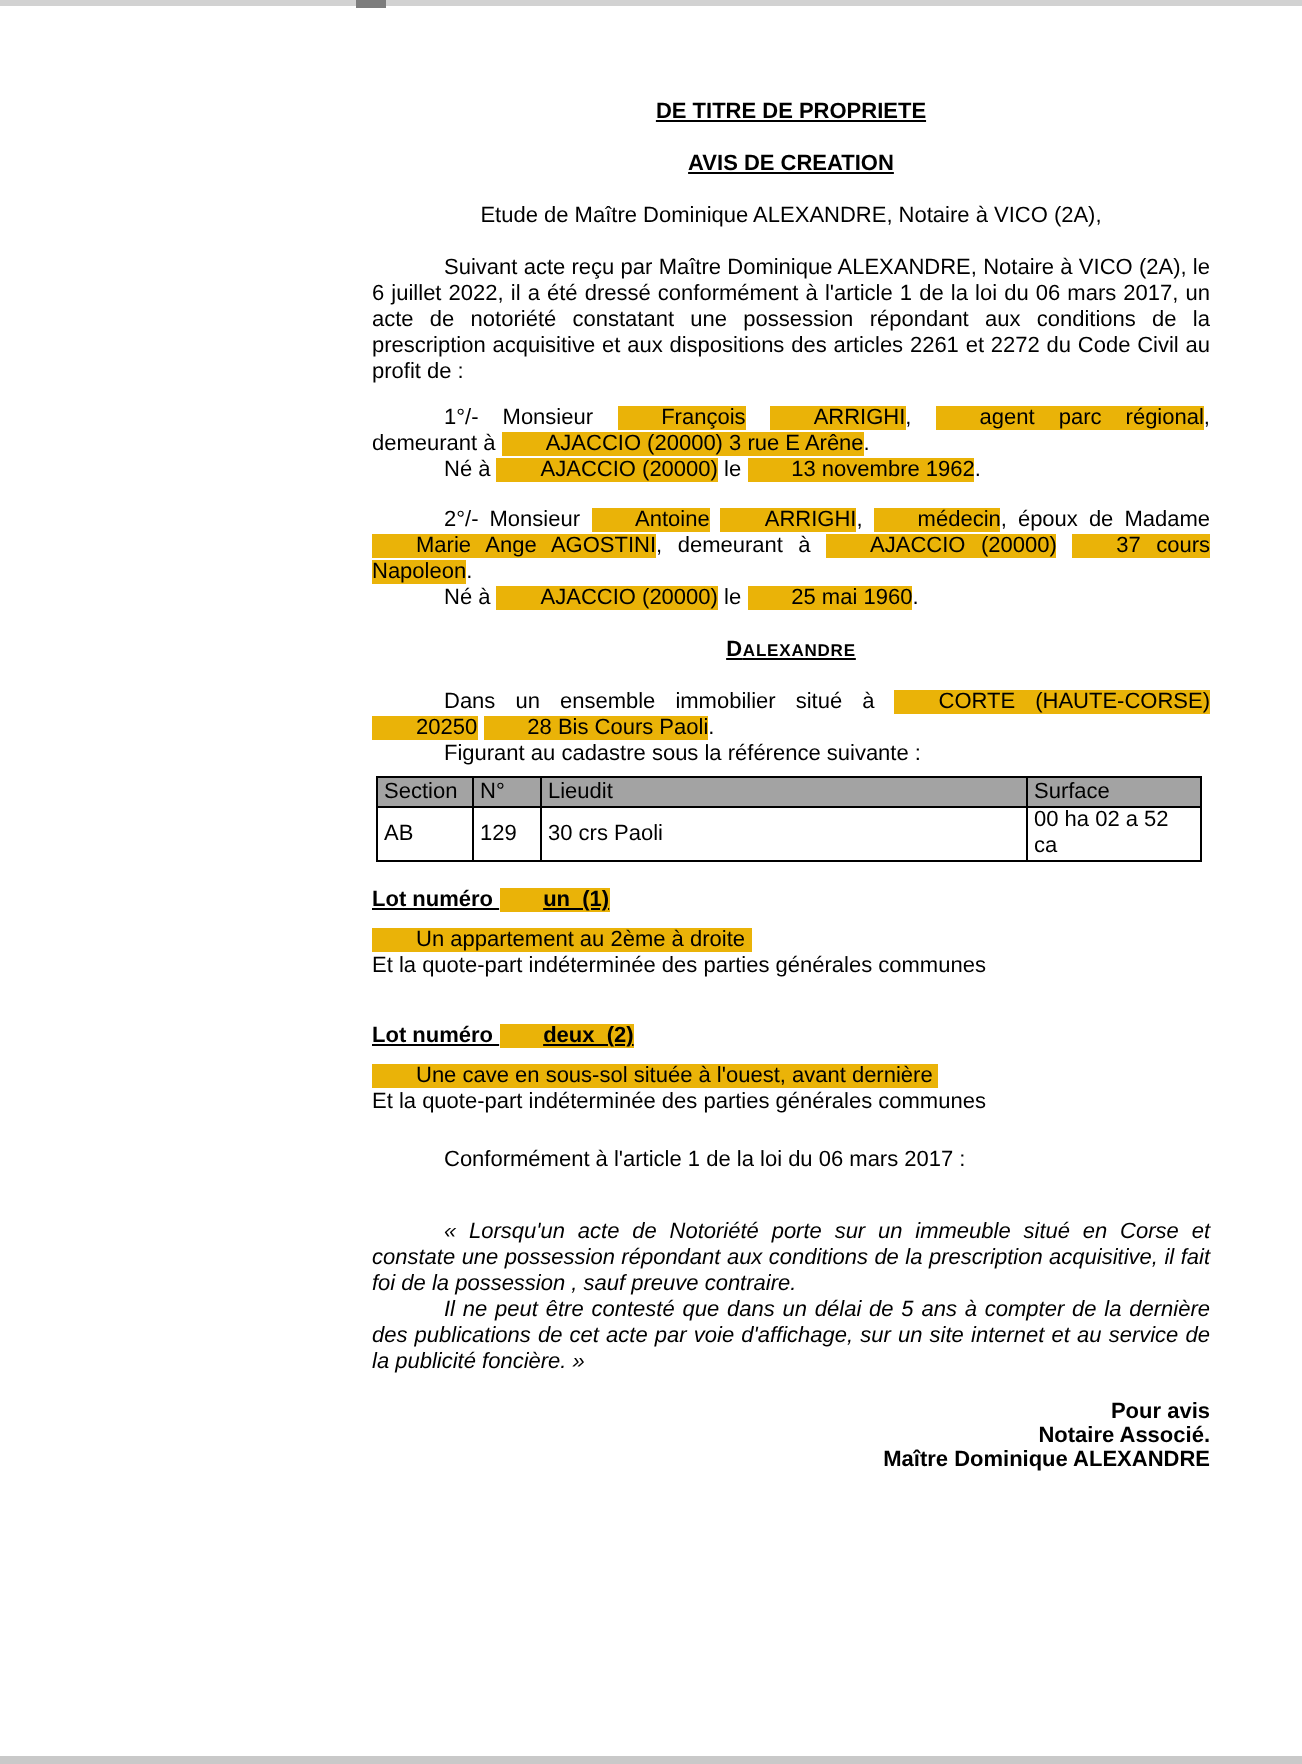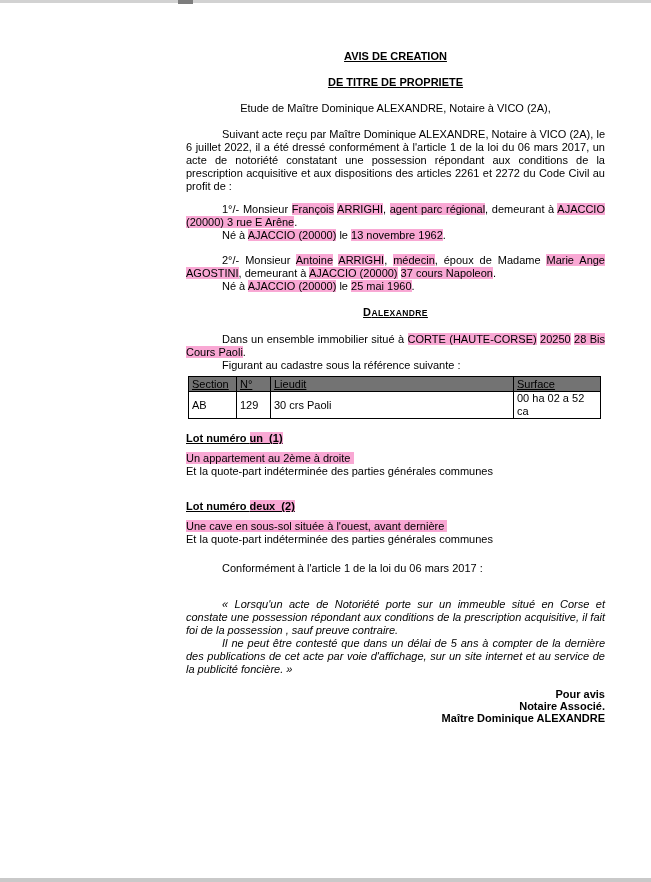--- a/index.html
+++ b/index.html
@@ -20,21 +20,21 @@
     position:absolute; left:186px; top:50px; width:419px;
     font-size:11px; line-height:13px;
   }
 
   .para { margin:0; }
   .j { text-align:justify; }
   .ind { text-indent:36px; }
   .center { text-align:center; }
   .right { text-align:right; }
 
-  .hl { background:#f9a8d4; }
+  .hl { background:#eab308;padding-left:22px; }
   .ul { text-decoration:underline; }
   a { color:#000; }
 
   .doc-title { font-weight:bold; text-decoration:underline; margin:0 0 13px 0; }
   .etude { margin:0 0 13px 0; }
 
   .person-main { margin-top:0; }
   .person-1 { margin-top:10px; }
   .person-2 { margin-top:12px; }
 
@@ -47,21 +47,21 @@
 
   table.cadastre {
     border-collapse:collapse; table-layout:fixed;
     width:412px; margin-left:2px; margin-top:4px;
     font-size:11px; line-height:13px;
   }
   table.cadastre th, table.cadastre td {
     border:1px solid #000; padding:0 3px; text-align:left;
     font-weight:normal; height:14px; overflow:hidden;
   }
-  table.cadastre thead th { background:#737373;text-decoration:underline; }
+  table.cadastre thead th { background:#a3a3a3; }
   col.c-section { width:48px; } col.c-num { width:34px; }
   col.c-lieudit { width:243px; } col.c-surface { width:87px; }
 
   .lots-heading { margin-top:13px; text-decoration:underline; }
   .lot-title { font-weight:bold; text-decoration:underline; white-space:pre-wrap; }
   .lot-title-1 { margin-top:13px; }
   .lot-title-2 { margin-top:22px; }
   .lot-desc { margin-top:7px; white-space:pre-wrap; }
   .lot-common { margin:0; }
 
@@ -72,22 +72,22 @@
 </style>
 </head>
 <body>
 
 <div class="page">
   <div class="top-edge"></div>
   <div class="top-marker"></div>
 
   <div class="content">
 
+    <div class="doc-title center">DE TITRE DE PROPRIETE</div>
     <div class="doc-title center">AVIS DE CREATION</div>
-    <div class="doc-title center">DE TITRE DE PROPRIETE</div>
 
     <div class="etude center">Etude de Maître Dominique ALEXANDRE, Notaire à VICO (2A),</div>
 
     <div class="para j ind">Suivant acte reçu par Maître Dominique ALEXANDRE, Notaire à VICO (2A), le 6 juillet  2022, il a été dressé conformément à l'article 1 de la loi du 06 mars 2017, un acte de notoriété constatant une possession répondant aux conditions de la prescription acquisitive et aux dispositions des articles 2261 et 2272 du Code Civil au profit de :</div>
 
     <div class="person-1">
       <div class="para j ind person-main"><span>1°/- Monsieur </span><span class="hl">François</span><span> </span><span class="hl">ARRIGHI</span><span>, </span><span class="hl">agent parc régional</span><span>, demeurant à </span><span class="hl">AJACCIO (20000) 3 rue E Arêne</span><span>.</span></div>
       <div class="para ind"><span>Né à </span><span class="hl">AJACCIO (20000)</span><span> le </span><span class="hl">13 novembre 1962</span><span>.</span></div>
     </div>
 

